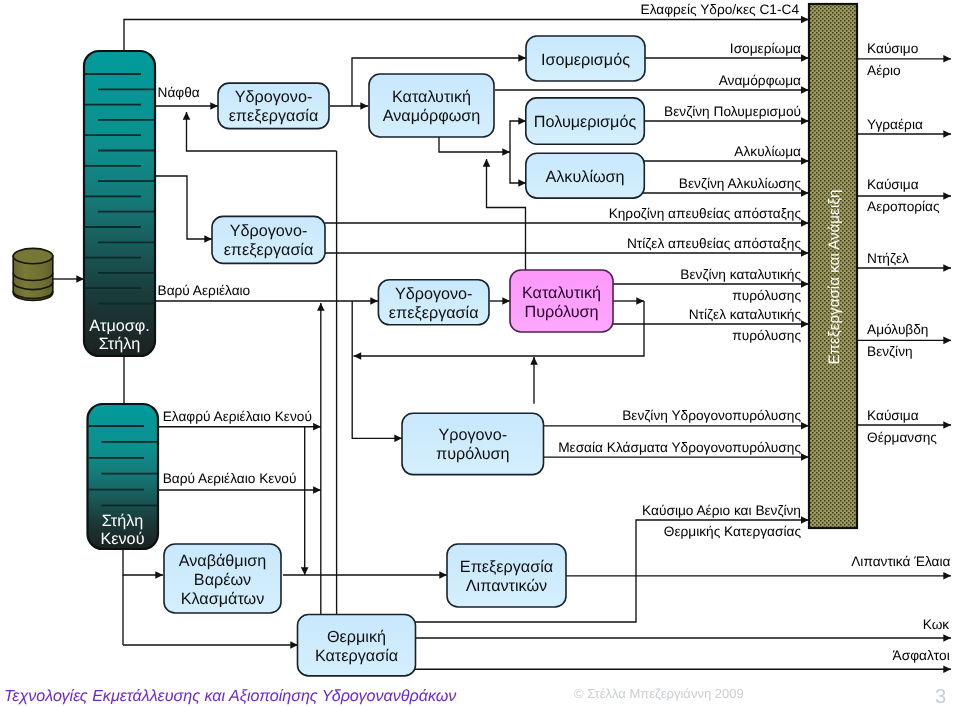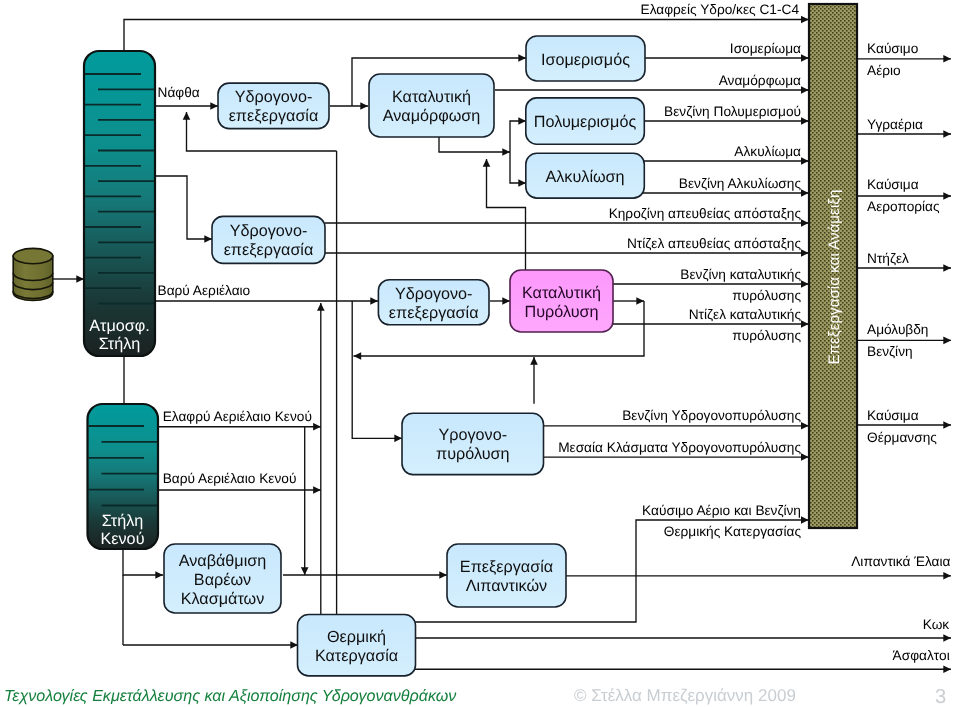--- a/index.html
+++ b/index.html
@@ -9,22 +9,22 @@
   #stage{position:relative;width:960px;height:707px;background:#fff;}
   svg#diagram{position:absolute;left:0;top:0;display:block;}
   text{font-family:"Liberation Sans",sans-serif;}
   .unit-label{font-size:16.2px;fill:#101010;}
   .unit-label.pink{fill:#230626;}
   .unit-label-w{font-size:16.2px;fill:#ffffff;}
   .stream{font-size:13.5px;fill:#000;}
   .product{font-size:13.5px;fill:#000;}
   .blendlabel{font-size:15.2px;fill:#ffffff;}
   .footer-txt{position:absolute;white-space:nowrap;}
-  .footer-left{left:4px;top:688px;font-size:16.1px;font-style:italic;color:#15803d;line-height:1;}
-  .footer-center{left:574px;top:687px;font-size:17px;color:#c9ced2;line-height:1;}
+  .footer-left{left:4px;top:688px;font-size:16.1px;font-style:italic;color:#6d28d9;line-height:1;}
+  .footer-center{left:574px;top:687px;font-size:13px;color:#c9ced2;line-height:1;}
   .footer-page{left:935px;top:686.5px;font-size:20.2px;color:#c9ced2;line-height:1;}
 </style>
 </head>
 <body>
 
 <div id="stage">
 <svg id="diagram" width="960" height="707" viewBox="0 0 960 707">
 <defs>
   <linearGradient id="colGrad" x1="0" y1="0" x2="0" y2="1">
     <stop offset="0" stop-color="#019b9c"></stop>

